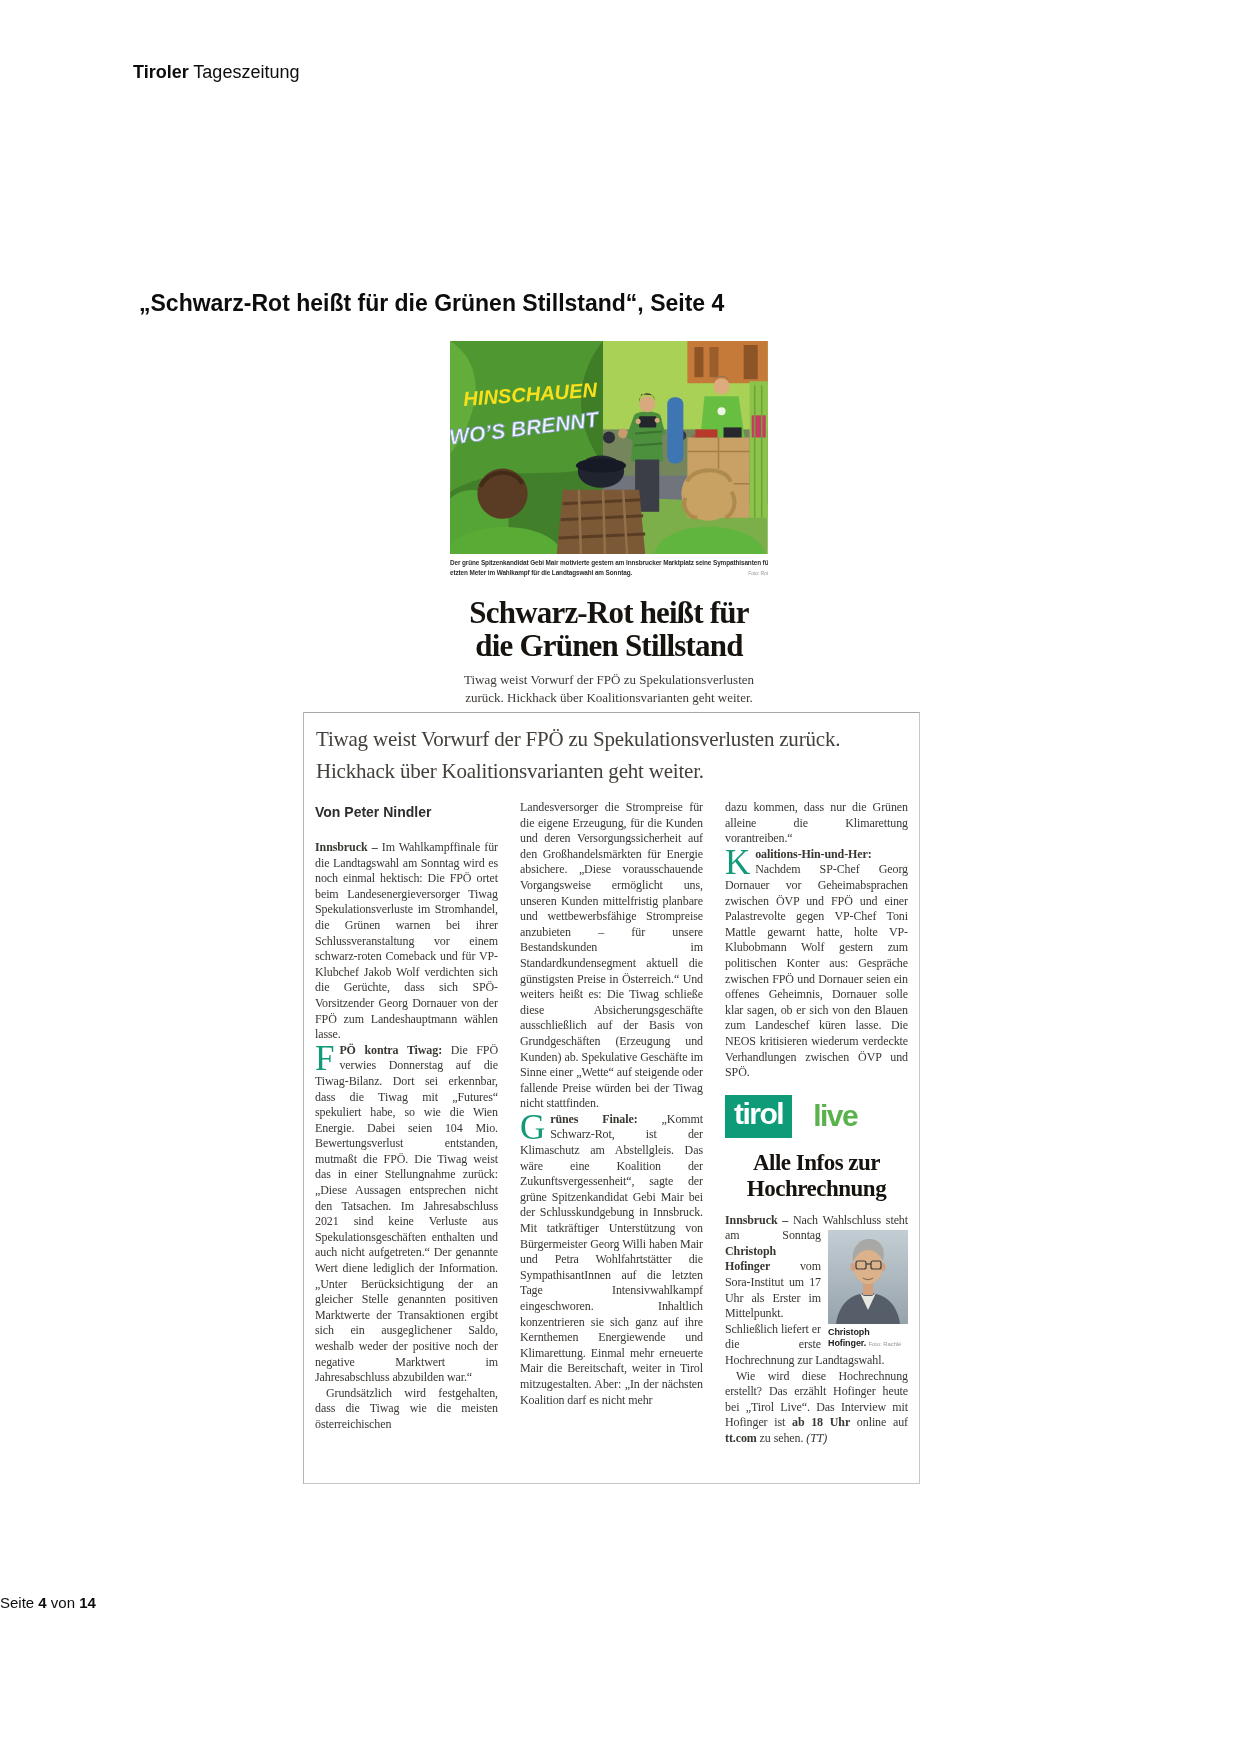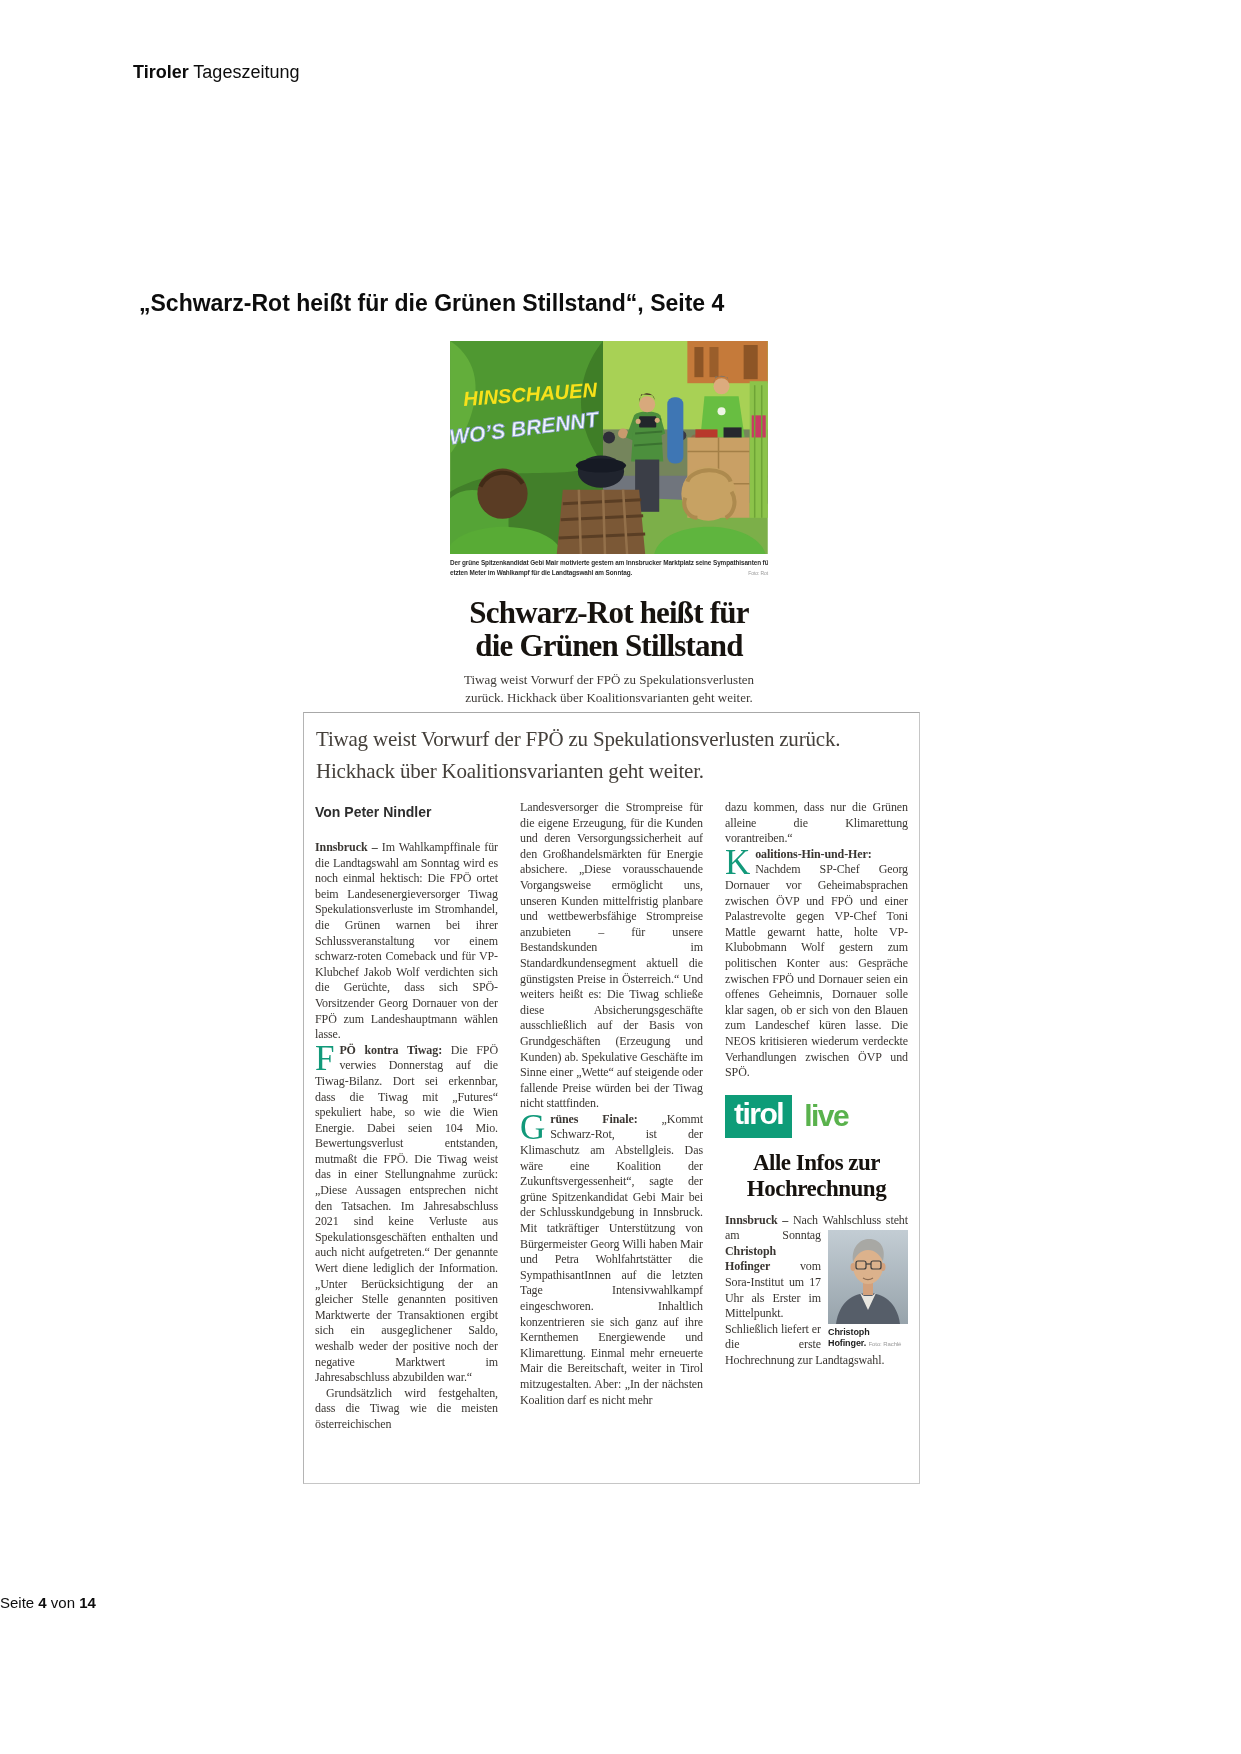--- a/index.html
+++ b/index.html
@@ -35,21 +35,21 @@
   .byline{font-size:14px;font-weight:bold;color:#2d2d2d;margin:4px 0 20px;}
   .bp{margin:0;font-family:"Liberation Serif",serif;font-size:12px;line-height:1.3;
       text-align:justify;color:#3a3632;letter-spacing:-0.1px;}
   .ind{text-indent:11px;}
   .b{font-weight:bold;}
   .i{font-style:italic;}
   .dropcap{float:left;font-family:"Liberation Serif",serif;font-size:35px;line-height:27px;
            color:#12997a;padding:2px 5px 0 0;}
 
   .sub{border-left:1px solid #8f8f8f;margin-left:-12px;padding-left:11px;margin-top:14px;}
-  .tl-logo{display:flex;align-items:center;gap:12px;margin:4px 0 12px;}
+  .tl-logo{display:flex;align-items:center;gap:21px;margin:4px 0 12px;}
   .tl-box{background:#0e9c78;color:#fff;font-weight:bold;font-size:30px;line-height:1;
           padding:4px 9px 9px;letter-spacing:-1.5px;}
   .tl-live{color:#5ab24d;font-weight:bold;font-size:30px;letter-spacing:-1.5px;}
   .hr-head{margin:2px 0 10px;font-family:"Liberation Serif",serif;font-size:23px;line-height:1.15;
            text-align:center;color:#16120e;font-weight:bold;letter-spacing:-0.5px;}
   .hr-head span{display:block;white-space:nowrap;}
 
   .portrait{float:right;width:80px;margin:2px 0 2px 7px;display:block;}
   .portrait svg{display:block;}
   .p-cap{display:block;font-size:9px;font-weight:bold;line-height:1.25;color:#222;margin-top:3px;
@@ -215,20 +215,21 @@
         <line x1="38" y1="34" x2="43" y2="34"></line>
       </g>
       <path d="M35,48 C38,50 42,50 45,48" stroke="#8a6a50" stroke-width="1.2" fill="none"></path>
     </svg>
     <span class="p-cap">
       <span>Christoph Hofinger.</span>
       <span class="p-credit">Foto: Rachlé</span>
     </span>
   </span>
 <span class="b">Christoph Hofinger</span><span class=""> vom Sora-Institut um 17 Uhr als Erster im Mittelpunkt. Schließlich liefert er die erste Hochrechnung zur Landtagswahl.</span></p>
+              <p class="bp ind"><span class="">Wie wird diese Hochrechnung erstellt? Das erzählt Hofinger heute bei „Tirol Live“. Das Interview mit Hofinger ist </span><span class="b">ab 18 Uhr</span><span class=""> online auf </span><span class="b">tt.com</span><span class=""> zu sehen. </span><span class="i">(TT)</span></p>
             </div>
         </div>
       </div>
     </div>
   </div>
 
   <div class="footer">
     <span>Seite </span><b>4</b><span> von </span><b>14</b>
   </div>
 

